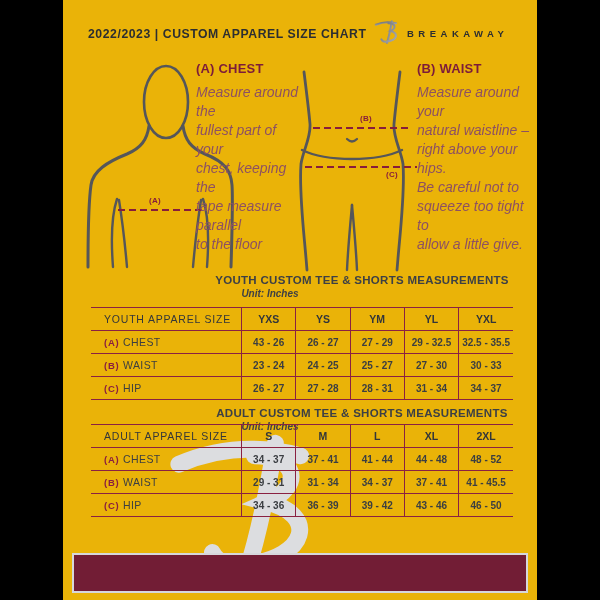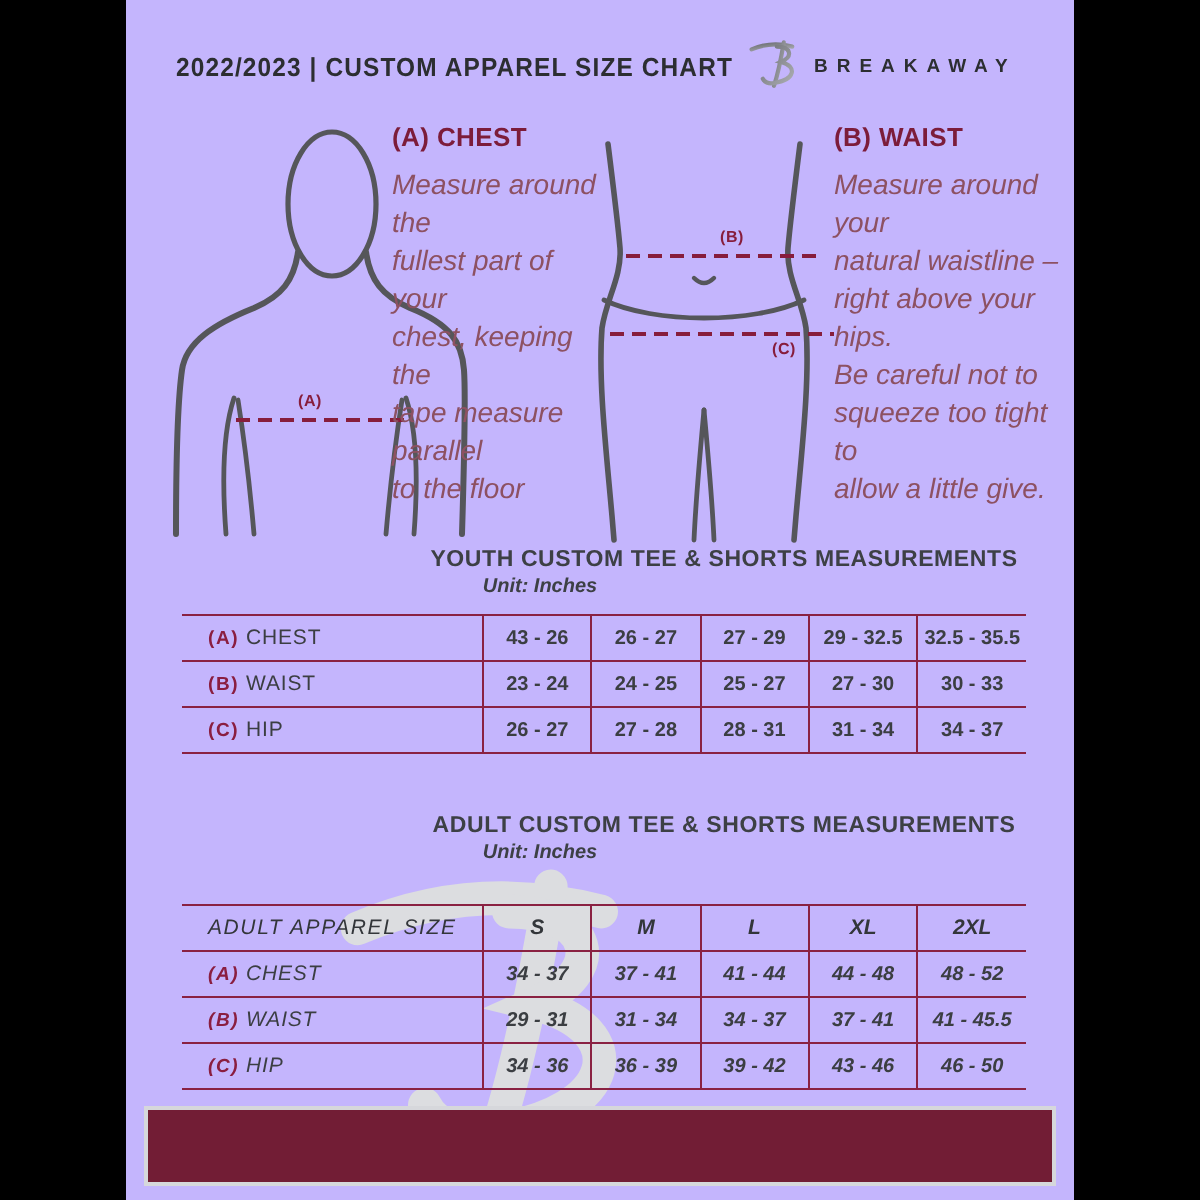--- a/index.html
+++ b/index.html
@@ -1,20 +1,20 @@
 <!DOCTYPE html>
 <html><head>
 <meta charset="utf-8">
 <style>
   html,body{margin:0;padding:0;}
   body{
     width:600px;height:600px;background:#000;position:relative;overflow:hidden;
     font-family:"Liberation Sans", sans-serif;
   }
-  .panel{position:absolute;left:63px;top:0;width:474px;height:600px;background:#c4b5fd;}
+  .panel{position:absolute;left:63px;top:0;width:474px;height:600px;background:#eab308;}
 
   
   .hdr-title{
     position:absolute;left:25px;top:26px;font-size:13px;font-weight:bold;color:#2c2e31;
     letter-spacing:0.6px;white-space:nowrap;transform:scaleX(0.94);transform-origin:left center;
   }
   .brand{
     position:absolute;left:344px;top:28px;font-size:9.5px;font-weight:bold;color:#2c2e31;
     letter-spacing:4.5px;white-space:nowrap;
   }
@@ -140,20 +140,28 @@
 right above your hips.
 Be careful not to
 squeeze too tight to
 allow a little give.</p>
   </div>
 
   <div class="tbl-title" style="top:274px;">YOUTH CUSTOM TEE &amp; SHORTS MEASUREMENTS</div>
   <div class="tbl-unit" style="top:288px;">Unit: Inches</div>
   <table class="size-table" style="top:307px;">
     <tbody>
+        <tr class="head">
+      <td class="lbl">YOUTH APPAREL SIZE</td>
+      <td>YXS</td>
+      <td>YS</td>
+      <td>YM</td>
+      <td>YL</td>
+      <td>YXL</td>
+    </tr>
     <tr>
       <td class="lbl"><span class="pref">(A)</span> <span class="nm">CHEST</span></td>
       <td>43 - 26</td>
       <td>26 - 27</td>
       <td>27 - 29</td>
       <td>29 - 32.5</td>
       <td>32.5 - 35.5</td>
     </tr>
     <tr>
       <td class="lbl"><span class="pref">(B)</span> <span class="nm">WAIST</span></td>
@@ -169,21 +177,21 @@
       <td>27 - 28</td>
       <td>28 - 31</td>
       <td>31 - 34</td>
       <td>34 - 37</td>
     </tr>
   </tbody>
     </table>
 
   <div class="tbl-title" style="top:407px;">ADULT CUSTOM TEE &amp; SHORTS MEASUREMENTS</div>
   <div class="tbl-unit" style="top:421px;">Unit: Inches</div>
-  <table class="size-table" style="top:452px;font-style:italic;">
+  <table class="size-table" style="top:424px;">
     <tbody>
         <tr class="head">
       <td class="lbl">ADULT APPAREL SIZE</td>
       <td>S</td>
       <td>M</td>
       <td>L</td>
       <td>XL</td>
       <td>2XL</td>
     </tr>
     <tr>

